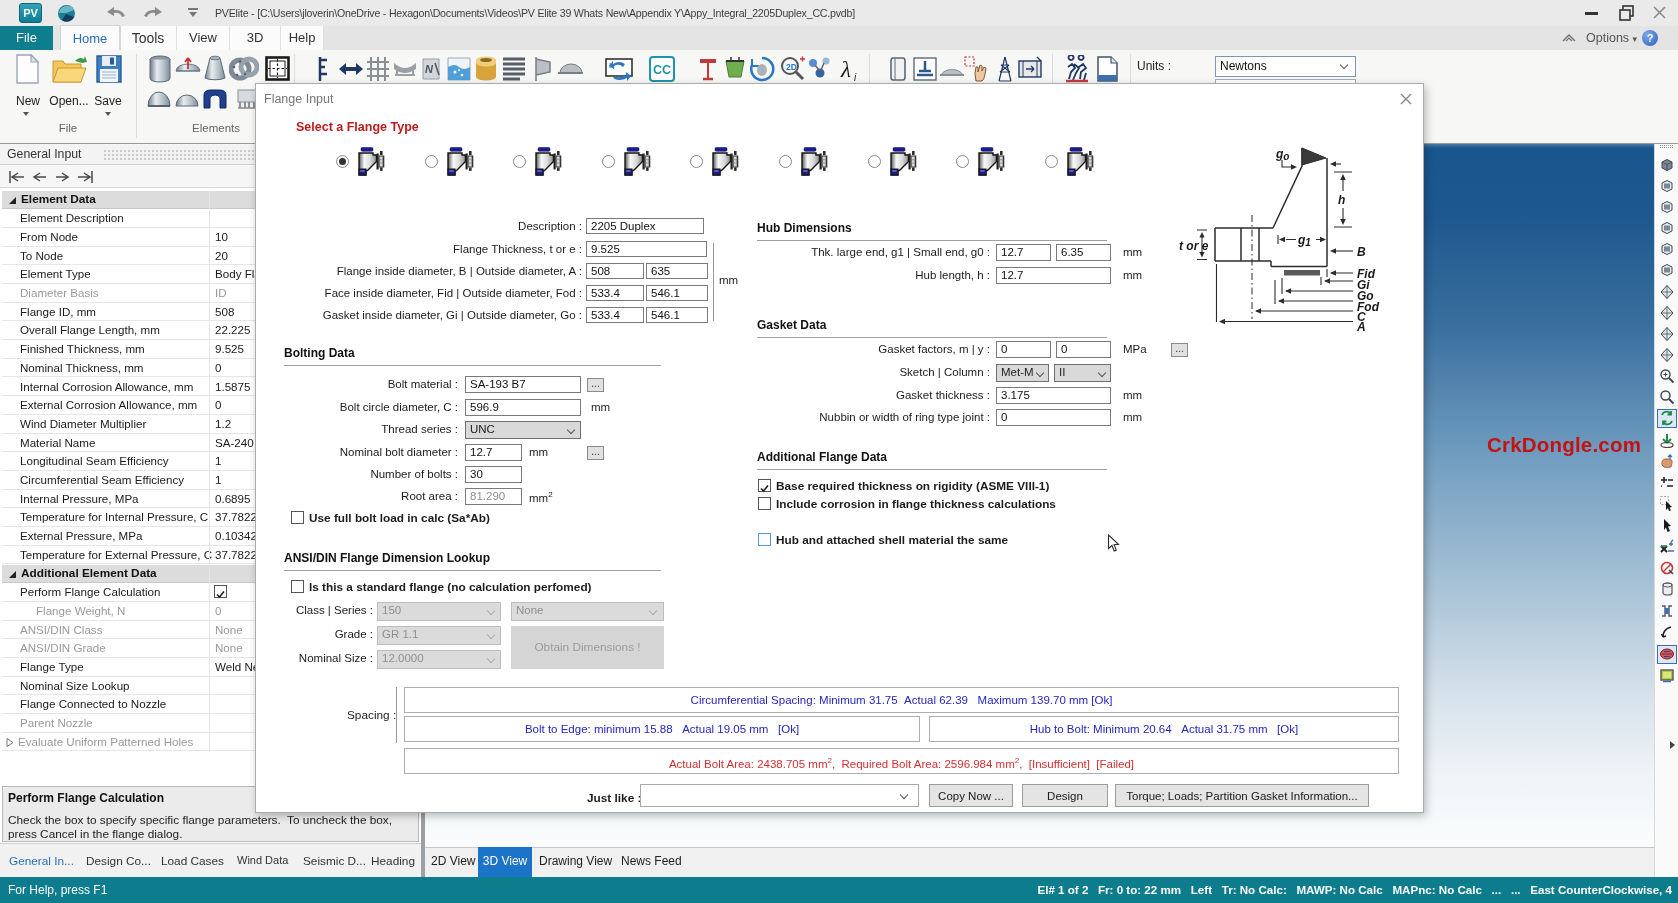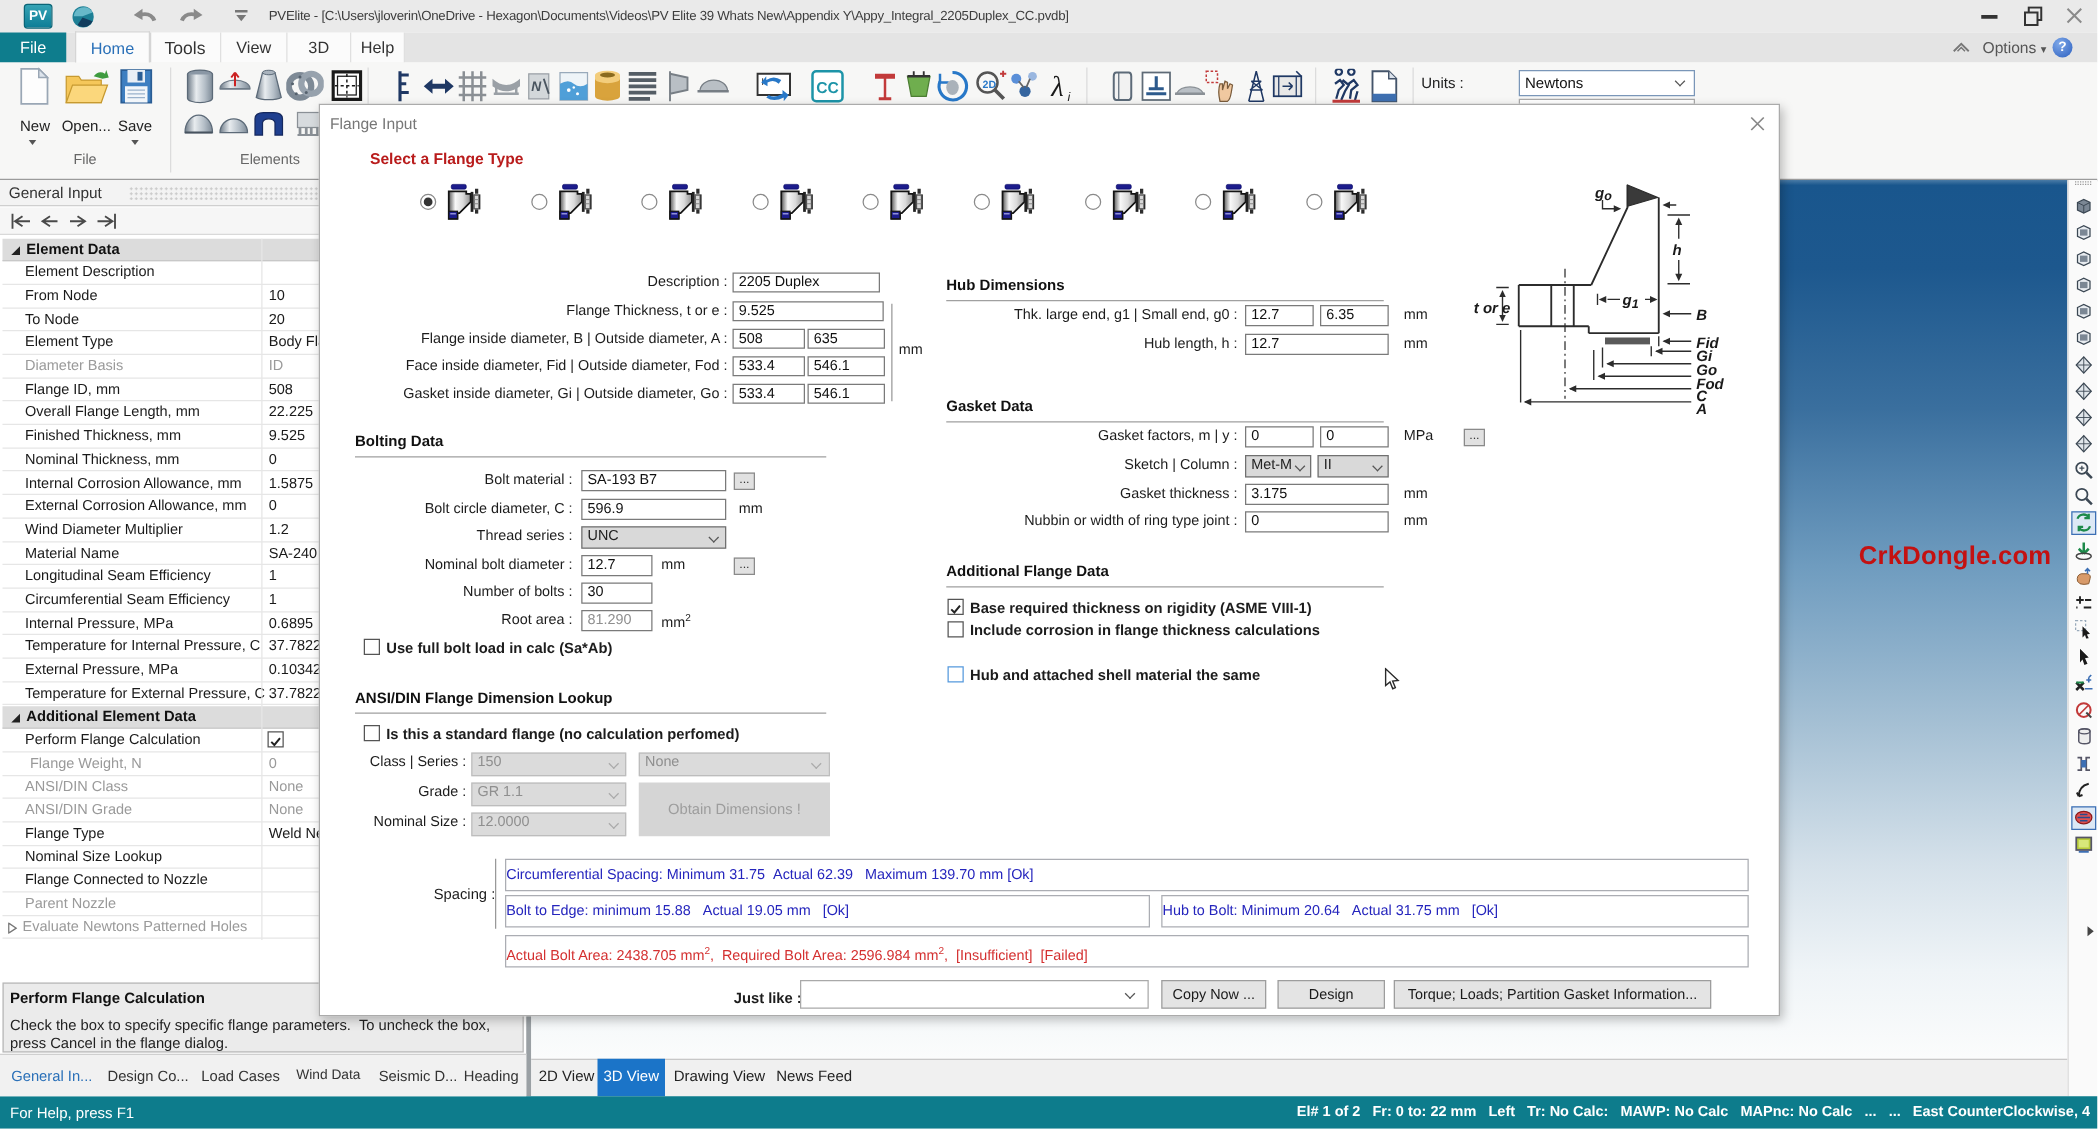--- a/index.html
+++ b/index.html
@@ -12,21 +12,21 @@
 .chv{position:absolute;width:6px;height:6px;border-right:1.4px solid #555;border-bottom:1.4px solid #555;transform:rotate(45deg)}
 .chvd{position:absolute;width:6px;height:6px;border-right:1.4px solid #aaa;border-bottom:1.4px solid #aaa;transform:rotate(45deg)}
 .dots{position:absolute;background:#e1e1e1;border:1px solid #8a8a8a;font-size:10px;color:#333;text-align:center;line-height:10px}
 .cb{position:absolute;width:13px;height:13px;border:1px solid #555;background:#fff}
 .hdr{position:absolute;font-size:12px;font-weight:bold;color:#111;white-space:nowrap}
 .hline{position:absolute;height:1px;background:#a0a0a0}
 .grow{position:absolute;left:2px;width:419px;border-bottom:1px solid #e6e6e6;overflow:hidden}
 .gname{position:absolute;left:18px;top:2px;font-size:11.6px;color:#1a1a1a;white-space:nowrap}
 .gval{position:absolute;left:213px;top:2px;font-size:11.6px;color:#1a1a1a;white-space:nowrap}
 .gray{color:#9a9a9a !important}
-.sbx{position:absolute;border:1px solid #abadb3;background:#fff;font-size:11.5px;white-space:nowrap;overflow:hidden}
+.sbx{position:absolute;border:1px solid #abadb3;background:#fff;font-size:11.5px;text-align:center;white-space:nowrap;overflow:hidden}
 .btn{position:absolute;background:#e4e4e4;border:1px solid #9d9d9d;font-size:11.5px;color:#1a1a1a;text-align:center;white-space:nowrap}
 </style></head><body>
 
 <div class="ab" style="left:0;top:0;width:1678px;height:26px;background:#eaeaea"></div>
 <div class="ab" style="left:19px;top:3px;width:23px;height:20px;background:linear-gradient(180deg,#35a3b5,#0d7d96);border:1px solid #0a6577;border-radius:3px;color:#fff;font-size:11px;font-weight:bold;text-align:center;line-height:19px">PV</div>
 <svg class="ab" style="left:56px;top:3px" width="21" height="21" viewBox="0 0 21 21">
     <circle cx="10.5" cy="10.5" r="8.5" fill="#1d7f95"></circle>
     <path d="M3,10 A8,8 0 0 1 18,7 L10,10 Z" fill="#67b8c9"></path>
     <path d="M18,14 A8,8 0 0 1 6,17 L10,11 Z" fill="#123d5e"></path>
   </svg>
@@ -402,42 +402,42 @@
     <svg class="ab" style="left:6px;top:5px" width="9" height="9" viewBox="0 0 9 9">
       <path d="M8,1 V8 H1 Z" fill="#222"></path>
     </svg>
     <div class="ab" style="left:19px;top:1.5px;font-size:11.8px;font-weight:bold;color:#111;white-space:nowrap">Additional Element Data</div>
   </div><div class="grow" style="top:583.2px;height:18.7px">
     <div class="gname" style="left:18px">Perform Flange Calculation</div>
     <div class="cb" style="left:212px;top:2px"><svg width="11" height="11" viewBox="0 0 11 11">
         <path d="M2,5.5 L4.5,8 L9,2.5" stroke="#222" stroke-width="1.6" fill="none"></path>
       </svg></div>
   </div><div class="grow" style="top:601.9px;height:18.7px">
-    <div class="gname gray" style="left:22px">Flange Weight, N</div>
+    <div class="gname gray" style="left:34px">Flange Weight, N</div>
     <div class="gval gray">0</div>
   </div><div class="grow" style="top:620.6px;height:18.7px">
     <div class="gname gray" style="left:18px">ANSI/DIN Class</div>
     <div class="gval gray">None</div>
   </div><div class="grow" style="top:639.3px;height:18.7px">
     <div class="gname gray" style="left:18px">ANSI/DIN Grade</div>
     <div class="gval gray">None</div>
   </div><div class="grow" style="top:658.0px;height:18.7px">
     <div class="gname" style="left:18px">Flange Type</div>
     <div class="gval">Weld Ne</div>
   </div><div class="grow" style="top:676.7px;height:18.7px">
     <div class="gname" style="left:18px">Nominal Size Lookup</div>
   </div><div class="grow" style="top:695.4px;height:18.7px">
     <div class="gname" style="left:18px">Flange Connected to Nozzle</div>
   </div><div class="grow" style="top:714.1px;height:18.7px">
     <div class="gname gray" style="left:18px">Parent Nozzle</div>
   </div><div class="grow" style="top:732.8px;height:18.7px">
     <svg class="ab" style="left:4px;top:5px" width="8" height="9" viewBox="0 0 8 9">
       <path d="M1,0.5 L7,4.5 L1,8.5 Z" fill="none" stroke="#777" stroke-width="1"></path>
     </svg>
-    <div class="gname gray" style="left:16px">Evaluate Newtons Patterned Holes</div>
+    <div class="gname gray" style="left:16px">Evaluate Uniform Patterned Holes</div>
   </div><div class="ab" style="left:209px;top:190.5px;width:1px;height:561.0px;background:#e6e6e6"></div>
 <div class="ab" style="left:2px;top:786px;width:417px;height:56px;background:#ebebeb;border:1px solid #b8b8b8"></div>
 <div class="ab" style="left:8px;top:791px;font-size:12px;font-weight:bold;color:#111">Perform Flange Calculation</div>
 <div class="ab" style="left:8px;top:812.5px;font-size:11.8px;color:#222;line-height:14px">Check the box to specify specific flange parameters.&nbsp; To uncheck the box,<br>press Cancel in the flange dialog.</div>
 
 <div class="ab" style="left:0;top:843px;width:421px;height:34px;background:#f1f1f1;border-top:1px solid #cfcfcf"></div>
 <div class="ab" style="left:9px;top:854px;font-size:11.8px;color:#2a70b8">General In...</div>
 <div class="ab" style="left:86px;top:854px;font-size:11.8px;color:#333">Design Co...</div>
 <div class="ab" style="left:161px;top:854px;font-size:11.8px;color:#333">Load Cases</div>
 <div class="ab" style="left:237px;top:854px;font-size:11px;color:#333">Wind Data</div>

